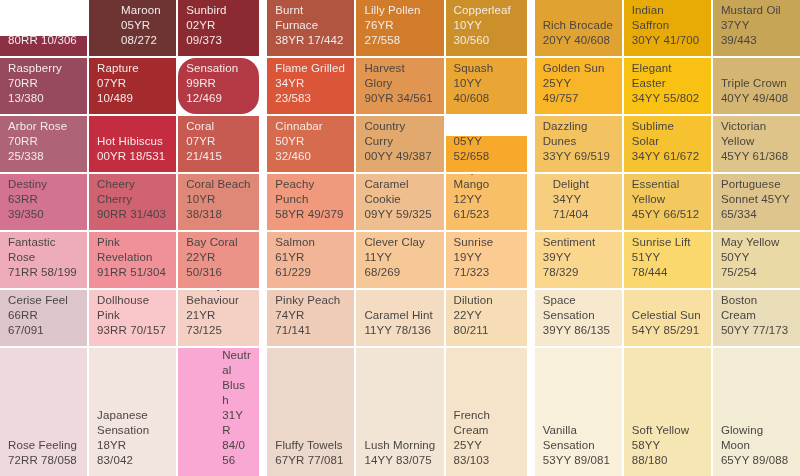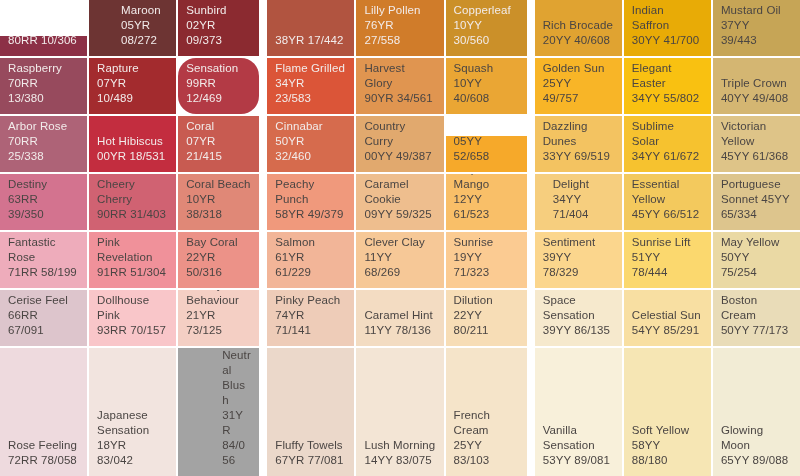--- a/index.html
+++ b/index.html
@@ -62,20 +62,21 @@
     </div>
     <div class="swatch dark" style="background: rgb(109, 52, 51); padding-left: 32px;">
       <span class="swatch-text">Intense Maroon</span>
       <span class="swatch-text">05YR 08/272</span>
     </div>
     <div class="swatch dark group-end" style="background: rgb(139, 42, 48);">
       <span class="swatch-text">Crimson Sunbird</span>
       <span class="swatch-text">02YR 09/373</span>
     </div>
     <div class="swatch dark" style="background: rgb(177, 84, 64);">
+      <span class="swatch-text">Burnt Furnace</span>
       <span class="swatch-text">38YR 17/442</span>
     </div>
     <div class="swatch dark" style="background: rgb(208, 124, 42);">
       <span class="swatch-text">Lilly Pollen 76YR</span>
       <span class="swatch-text">27/558</span>
     </div>
     <div class="swatch dark group-end" style="background: rgb(203, 144, 41);">
       <span class="swatch-text">Copperleaf 10YY</span>
       <span class="swatch-text">30/560</span>
     </div>
@@ -272,21 +273,21 @@
       <span class="swatch-text">50YY 77/173</span>
     </div>
     <div class="swatch light" style="background: rgb(238, 218, 222);">
       <span class="swatch-text">Rose Feeling</span>
       <span class="swatch-text">72RR 78/058</span>
     </div>
     <div class="swatch light" style="background: rgb(242, 228, 223);">
       <span class="swatch-text">Japanese Sensation 18YR</span>
       <span class="swatch-text">83/042</span>
     </div>
-    <div class="swatch light group-end" style="background: #a3a3a3; padding-left: 44px;">
+    <div class="swatch light group-end" style="background: #f9a8d4; padding-left: 44px;">
       <span class="swatch-text">Neutral Blush</span>
       <span class="swatch-text">31YR 84/056</span>
     </div>
     <div class="swatch light" style="background: rgb(235, 216, 202);">
       <span class="swatch-text">Fluffy Towels</span>
       <span class="swatch-text">67YR 77/081</span>
     </div>
     <div class="swatch light" style="background: rgb(243, 229, 213);">
       <span class="swatch-text">Lush Morning</span>
       <span class="swatch-text">14YY 83/075</span>

